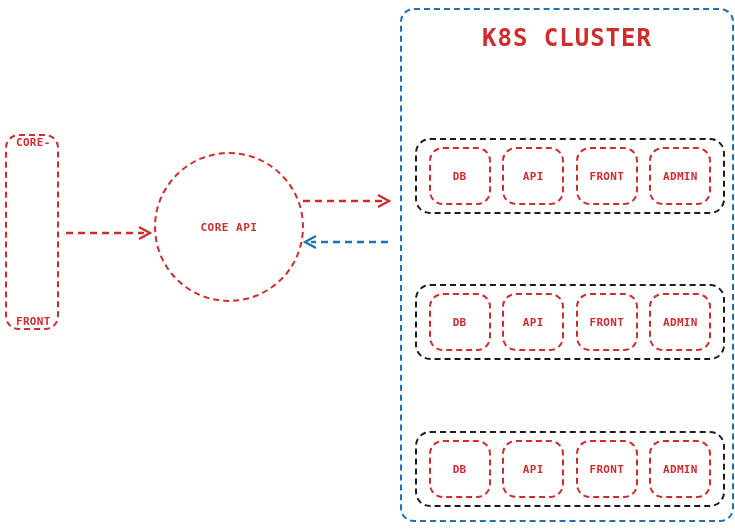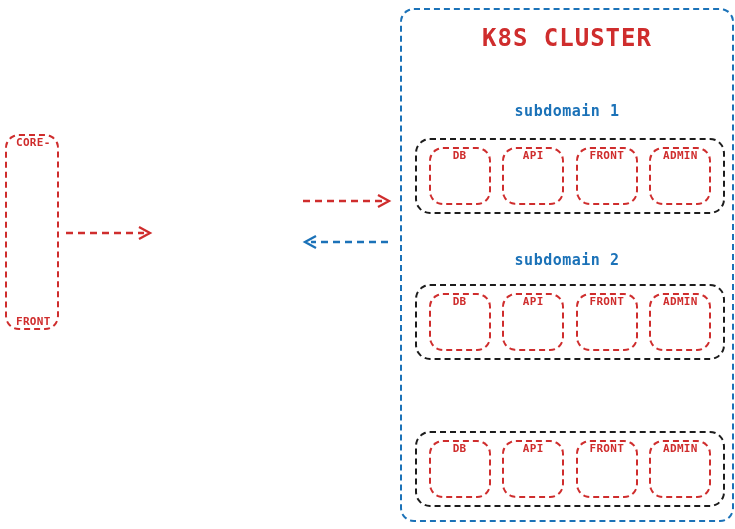--- a/index.html
+++ b/index.html
@@ -67,21 +67,21 @@
     width: 310px; height: 76px;
     border: 2px dashed #1c1c1c; border-radius: 15px;
     display: flex; align-items: center; justify-content: space-evenly;
   }
   .group.g1 { top: 128px; }
   .group.g2 { top: 274px; }
   .group.g3 { top: 421px; }
   .service {
     width: 62px; height: 58px;
     border: 2px dashed #cf2d2d; border-radius: 14px;
-    display: flex; justify-content: center;
+    display: flex; align-items: center; justify-content: center;
   }
   .service span {
     color: #cf2d2d; font-size: 11px; font-weight: 600; letter-spacing: 0.3px;
   }
 </style>
 </head>
 <body>
 
 <div class="canvas">
 
@@ -94,41 +94,42 @@
 
     <path class="shaft" d="M388 242 L311 242" stroke="#1b72b8"></path>
     <path class="head" d="M316 236 L305 242 L316 248" stroke="#1b72b8"></path>
   </svg>
 
   <div class="core-front">
     <span>CORE-</span>
     <span>FRONT</span>
   </div>
 
+  <div class="core-api">
+    <span>CORE API</span>
+  </div>
 
   <div class="cluster">
     <div class="cluster-title">K8S CLUSTER</div>
 
-    <div class="subdomain-label s1">subdomain 1</div>
     <div class="group g1">
       <div class="service">
         <span>DB</span>
       </div>
       <div class="service">
         <span>API</span>
       </div>
       <div class="service">
         <span>FRONT</span>
       </div>
       <div class="service">
         <span>ADMIN</span>
       </div>
     </div>
 
-    <div class="subdomain-label s2">subdomain 2</div>
     <div class="group g2">
       <div class="service">
         <span>DB</span>
       </div>
       <div class="service">
         <span>API</span>
       </div>
       <div class="service">
         <span>FRONT</span>
       </div>

